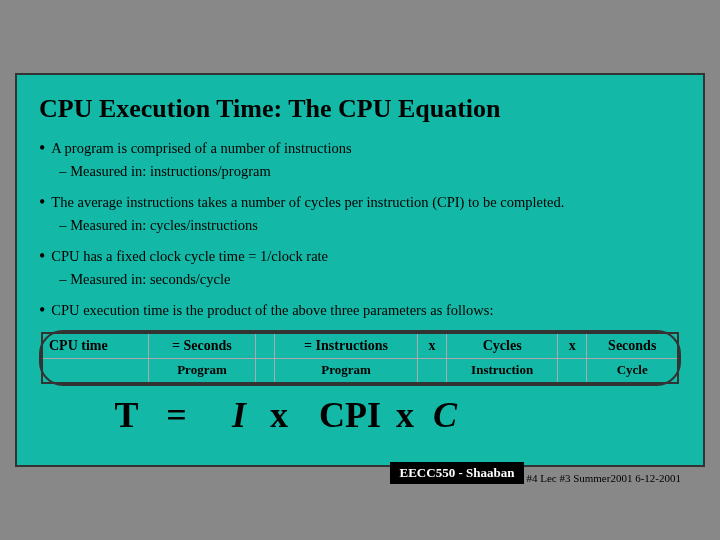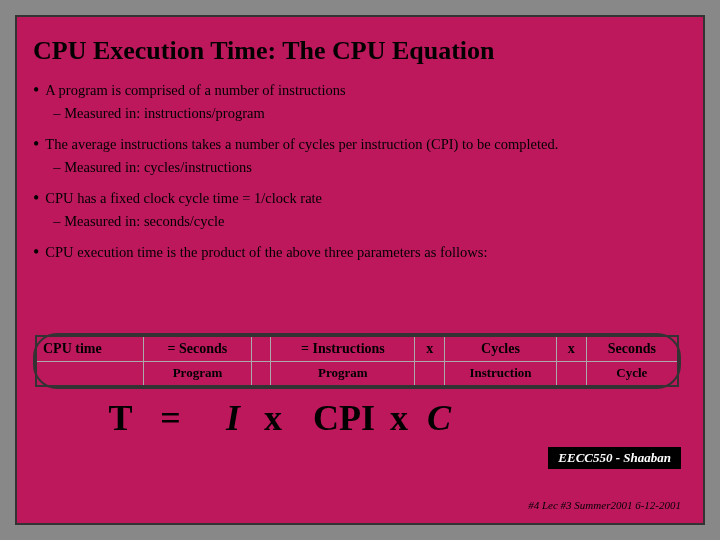--- a/index.html
+++ b/index.html
@@ -7,24 +7,24 @@
       width: 720px;
       height: 540px;
       background: #888;
       display: flex;
       align-items: center;
       justify-content: center;
       font-family: 'Times New Roman', Times, serif;
     }
     .slide {
       width: 690px;
-      height: 510px;
-      background: #be185d;
+      height: 394px;
+      background: #14b8a6;
       border: 2px solid #333;
-      padding: 18px 22px 12px 16px;
+      padding: 18px 22px 12px 22px;
       display: flex;
       flex-direction: column;
       position: relative;
     }
     .slide-title {
       font-size: 26px;
       font-weight: bold;
       margin-bottom: 14px;
       color: #000;
       line-height: 1.2;
@@ -200,18 +200,18 @@
     <span class="f-item" style="min-width:20px;"></span>
     <span class="f-item" style="min-width:40px; font-style:italic;">I</span>
     <span class="f-item" style="min-width:40px;">x</span>
     <span class="f-item" style="min-width:70px;margin-left:16px;">CPI</span>
     <span class="f-item" style="min-width:40px;">x</span>
     <span class="f-item" style="min-width:40px; font-style:italic;">C</span>
   </div>
 
   <div class="footer-row">
     <span></span>
-    <div style="display:flex; flex-direction:column; align-items:flex-end; gap:2px;font-style:italic;">
+    <div style="display:flex; align-items:flex-end; gap:2px;">
       <div class="footer-box">EECC550 - Shaaban</div>
       <div class="footer-small">#4   Lec #3   Summer2001   6-12-2001</div>
     </div>
   </div>
 </div>
 
 </body></html>

